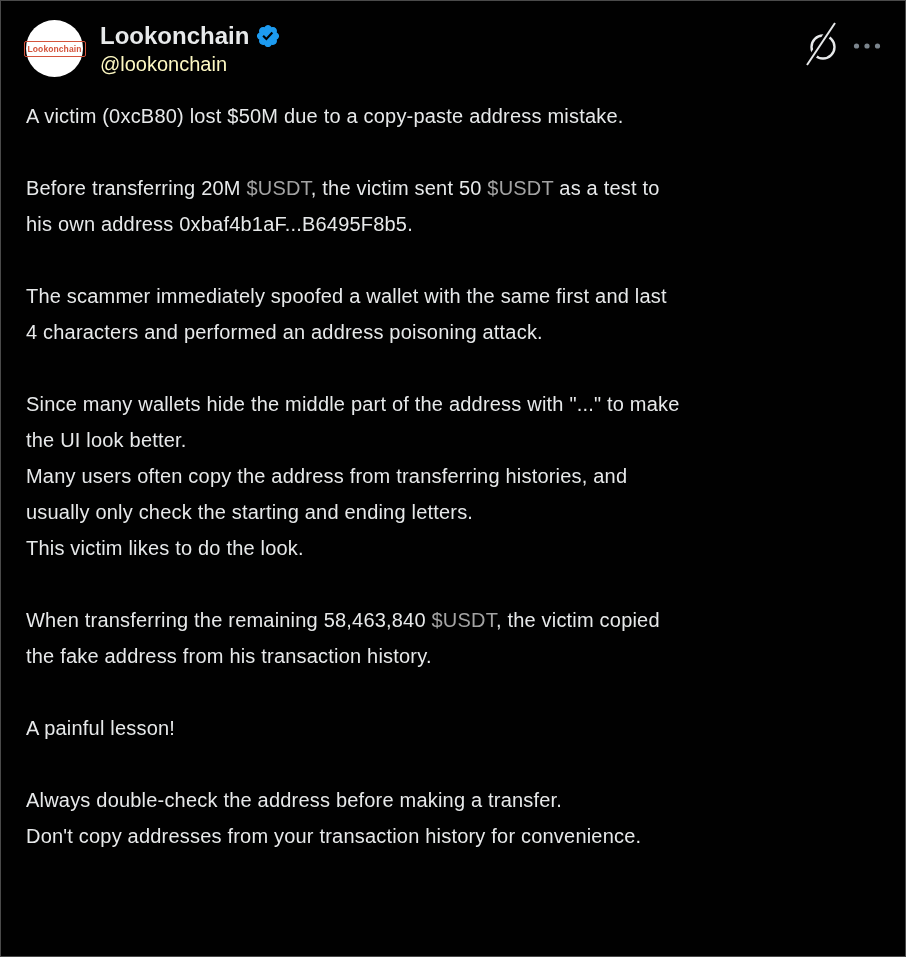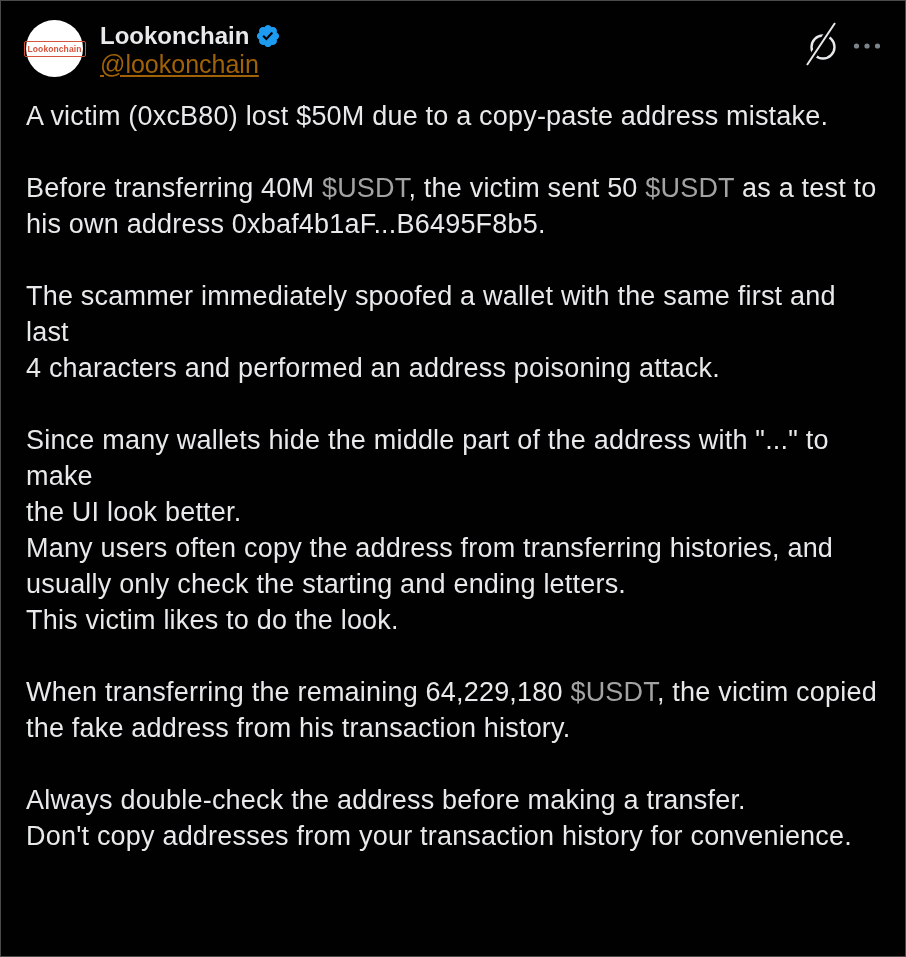--- a/index.html
+++ b/index.html
@@ -59,38 +59,37 @@
     font-weight: 700;
     color: #e7e9ea;
     cursor: pointer;
   }
   .verified {
     width: 26px;
     height: 26px;
     display: block;
   }
   .handle {
-    font-size: 25px;
+    font-size: 20px;
     line-height: 28px;
-    color: #a16207;
-    text-decoration: underline;
+    color: #fef9c3;
   }
   .header-actions {
     margin-left: auto;
     display: flex;
     align-items: flex-start;
     gap: 15px;
     padding-top: 0px;
   }
   .grok-btn { cursor: pointer; margin-top: 0; }
   .more-btn { cursor: pointer; margin-top: 22px; }
   
   .tweet-text {
     padding: 20px 24px 0 25px;
-    font-size: 27px;
+    font-size: 20px;
     line-height: 36px;
     letter-spacing: 0.2px;
     color: #e7e9ea;
   }
   .tweet-text p {
     margin: 0 0 36px 0;
   }
   .tweet-text p:last-child {
     margin-bottom: 12px;
   }
@@ -131,20 +130,21 @@
         <circle cx="3.5" cy="4" r="2.6" fill="#7b858d"></circle>
         <circle cx="14" cy="4" r="2.6" fill="#7b858d"></circle>
         <circle cx="24.5" cy="4" r="2.6" fill="#7b858d"></circle>
       </svg>
     </div>
 
   </div>
 
   <div class="tweet-text">
       <p><span>A victim (0xcB80) lost $50M due to a copy-paste address mistake.</span></p>
-      <p><span>Before transferring 40M </span><a class="cashtag" href="#">$USDT</a><span>, the victim sent 50 </span><a class="cashtag" href="#">$USDT</a><span> as a test to</span><br><span>his own address 0xbaf4b1aF...B6495F8b5.</span></p>
+      <p><span>Before transferring 20M </span><a class="cashtag" href="#">$USDT</a><span>, the victim sent 50 </span><a class="cashtag" href="#">$USDT</a><span> as a test to</span><br><span>his own address 0xbaf4b1aF...B6495F8b5.</span></p>
       <p><span>The scammer immediately spoofed a wallet with the same first and last</span><br><span>4 characters and performed an address poisoning attack.</span></p>
       <p><span>Since many wallets hide the middle part of the address with "..." to make</span><br><span>the UI look better.</span><br><span>Many users often copy the address from transferring histories, and</span><br><span>usually only check the starting and ending letters.</span><br><span>This victim likes to do the look.</span></p>
-      <p><span>When transferring the remaining 64,229,180 </span><a class="cashtag" href="#">$USDT</a><span>, the victim copied</span><br><span>the fake address from his transaction history.</span></p>
+      <p><span>When transferring the remaining 58,463,840 </span><a class="cashtag" href="#">$USDT</a><span>, the victim copied</span><br><span>the fake address from his transaction history.</span></p>
+      <p><span>A painful lesson!</span></p>
       <p><span>Always double-check the address before making a transfer.</span><br><span>Don't copy addresses from your transaction history for convenience.</span></p>
     </div>
 
 </div>
 
 </body></html>

